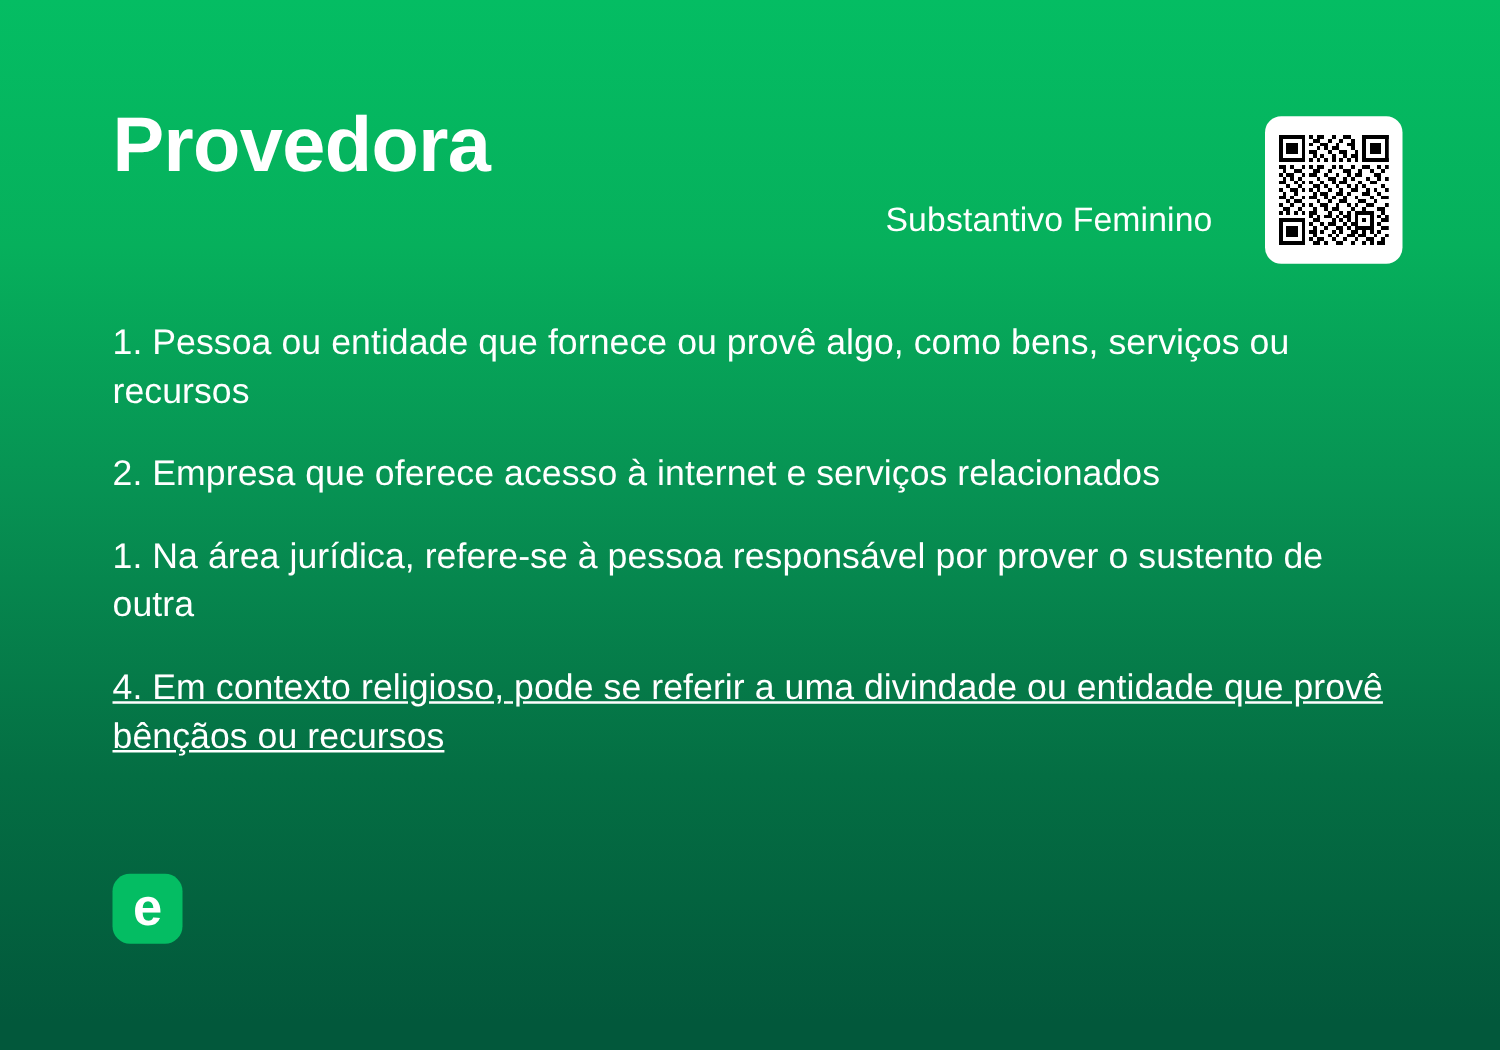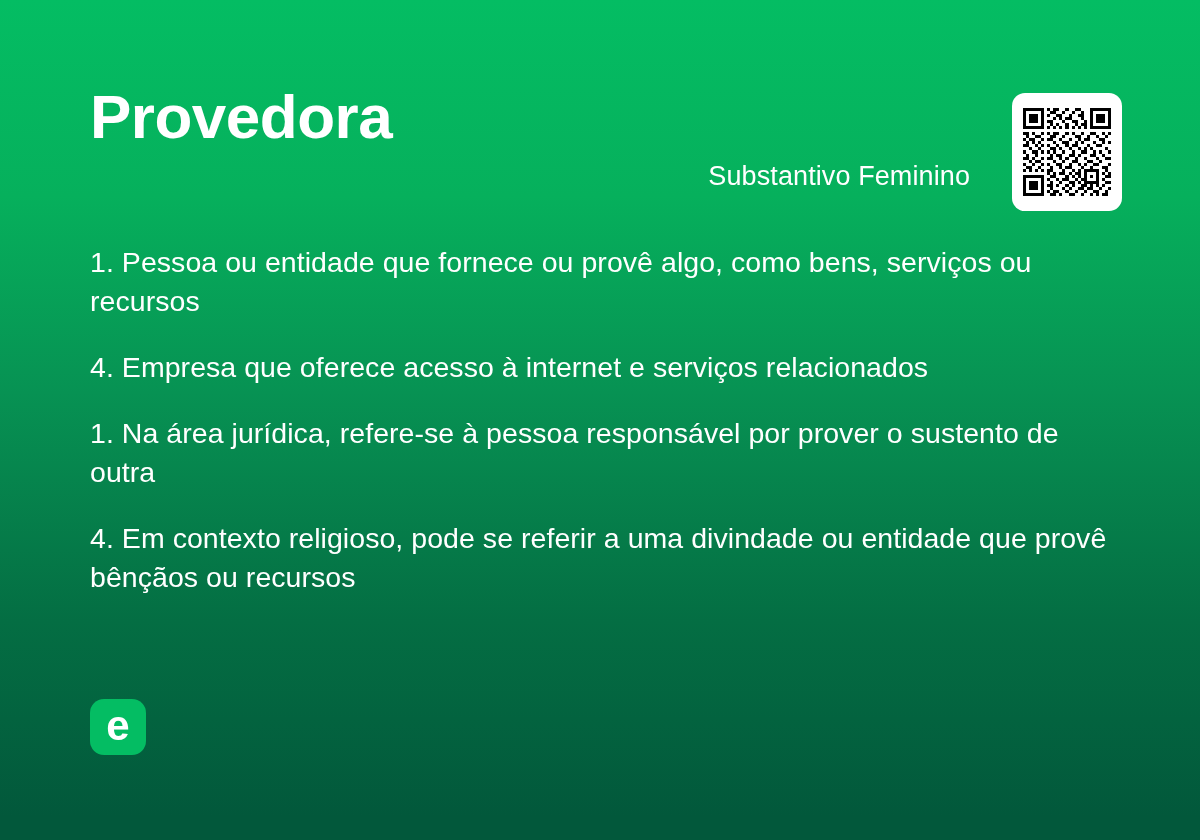--- a/index.html
+++ b/index.html
@@ -86,23 +86,24 @@
     width: 1020px;
   }
 
   .definition {
     font-size: 28.5px;
     font-weight: 400;
     line-height: 39px;
     color: #FFFFFF;
     letter-spacing: 0.05px;
     margin-bottom: 27px;
-  }
-
-  .definition:last-child { margin-bottom: 0; }
+    margin-top: 12px;
+  }
+
+  .definition:last-child { margin-bottom: 0; text-decoration: underline; }
 
   
   .logo-mark {
     position: absolute;
     left: 90px;
     bottom: 62px;
     width: 56px;
     height: 56px;
     border-radius: 14px;
     background: #04BD63;
@@ -375,21 +376,21 @@
           <rect x="19" y="28" width="1" height="1"></rect>
         <rect x="22" y="28" width="1" height="1"></rect>
           <rect x="24" y="28" width="1" height="1"></rect>
         <rect x="26" y="28" width="2" height="1"></rect>
       </g>
     </svg>
   </div>
 
   <div class="definitions">
     <div class="definition">1. Pessoa ou entidade que fornece ou provê algo, como bens, serviços ou recursos</div>
-    <div class="definition">4. Empresa que oferece acesso à internet e serviços relacionados</div>
+    <div class="definition">2. Empresa que oferece acesso à internet e serviços relacionados</div>
     <div class="definition">1. Na área jurídica, refere-se à pessoa responsável por prover o sustento de outra</div>
     <div class="definition">4. Em contexto religioso, pode se referir a uma divindade ou entidade que provê bênçãos ou recursos</div>
   </div>
 
   <div class="logo-mark">
     <span>e</span>
   </div>
 
 
 </div>

